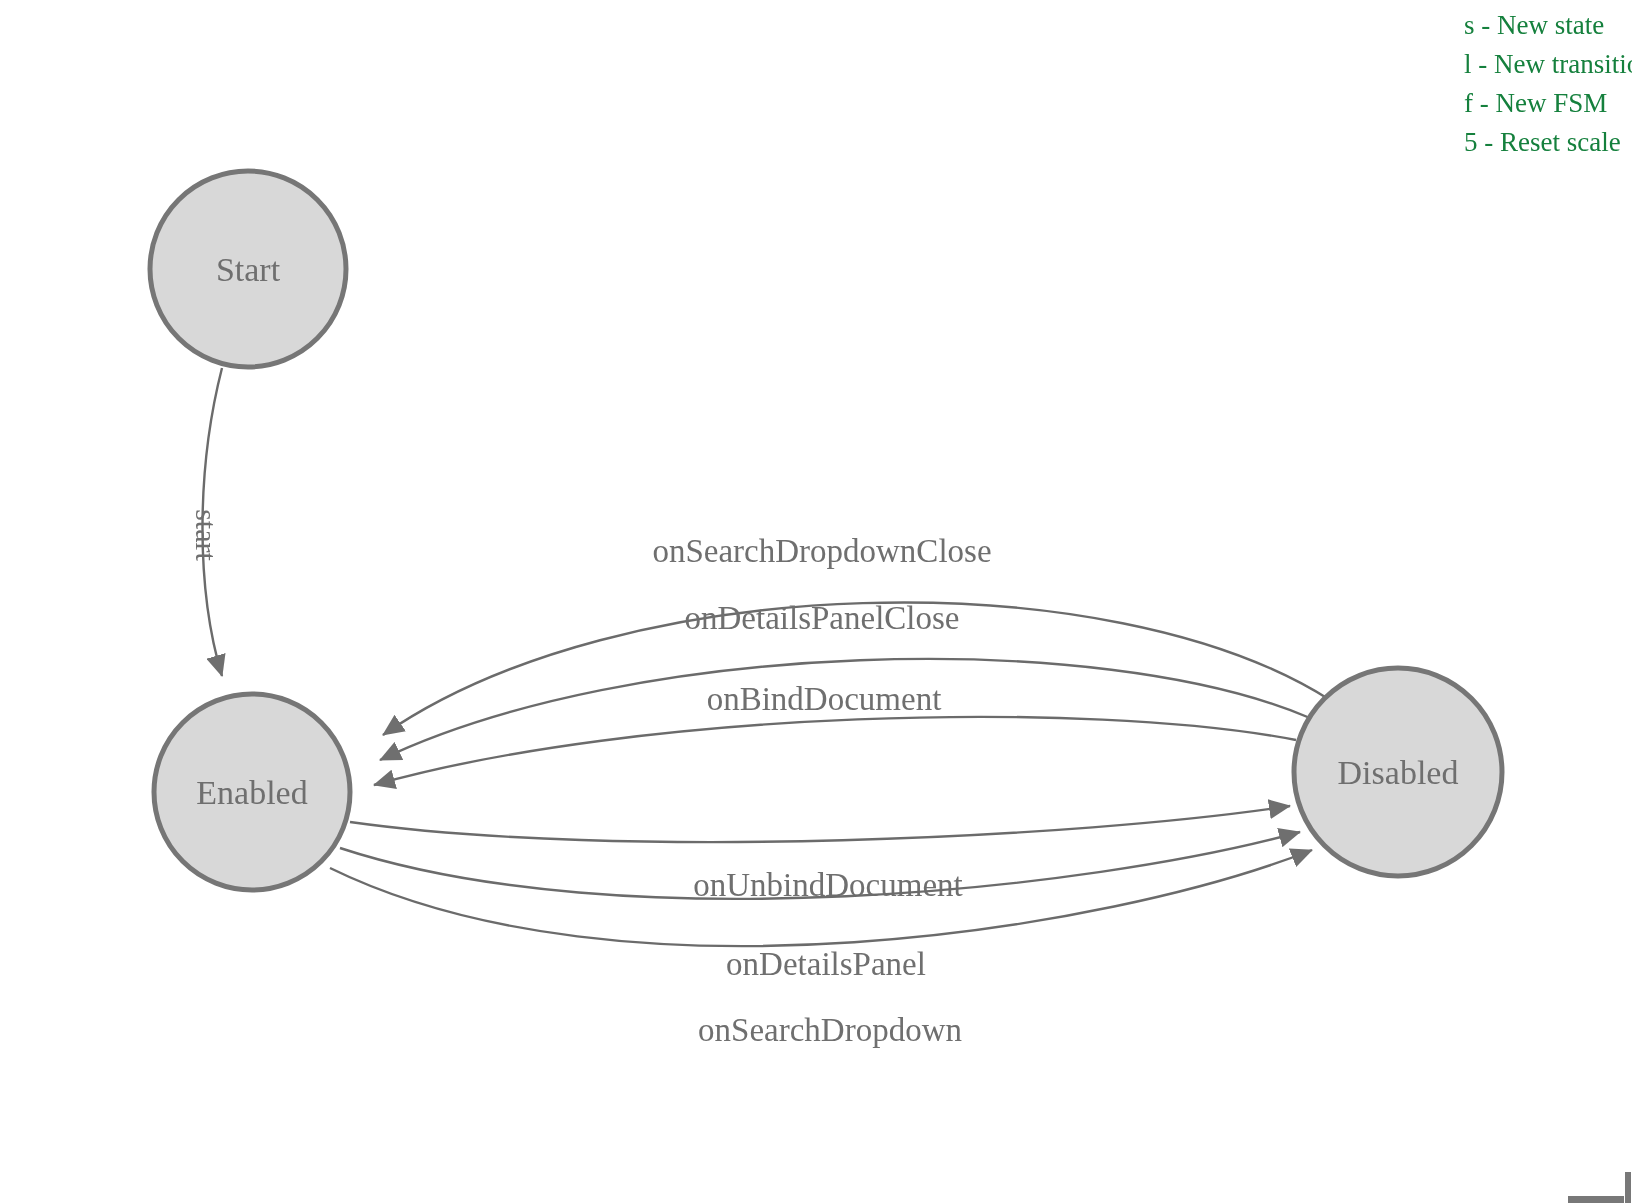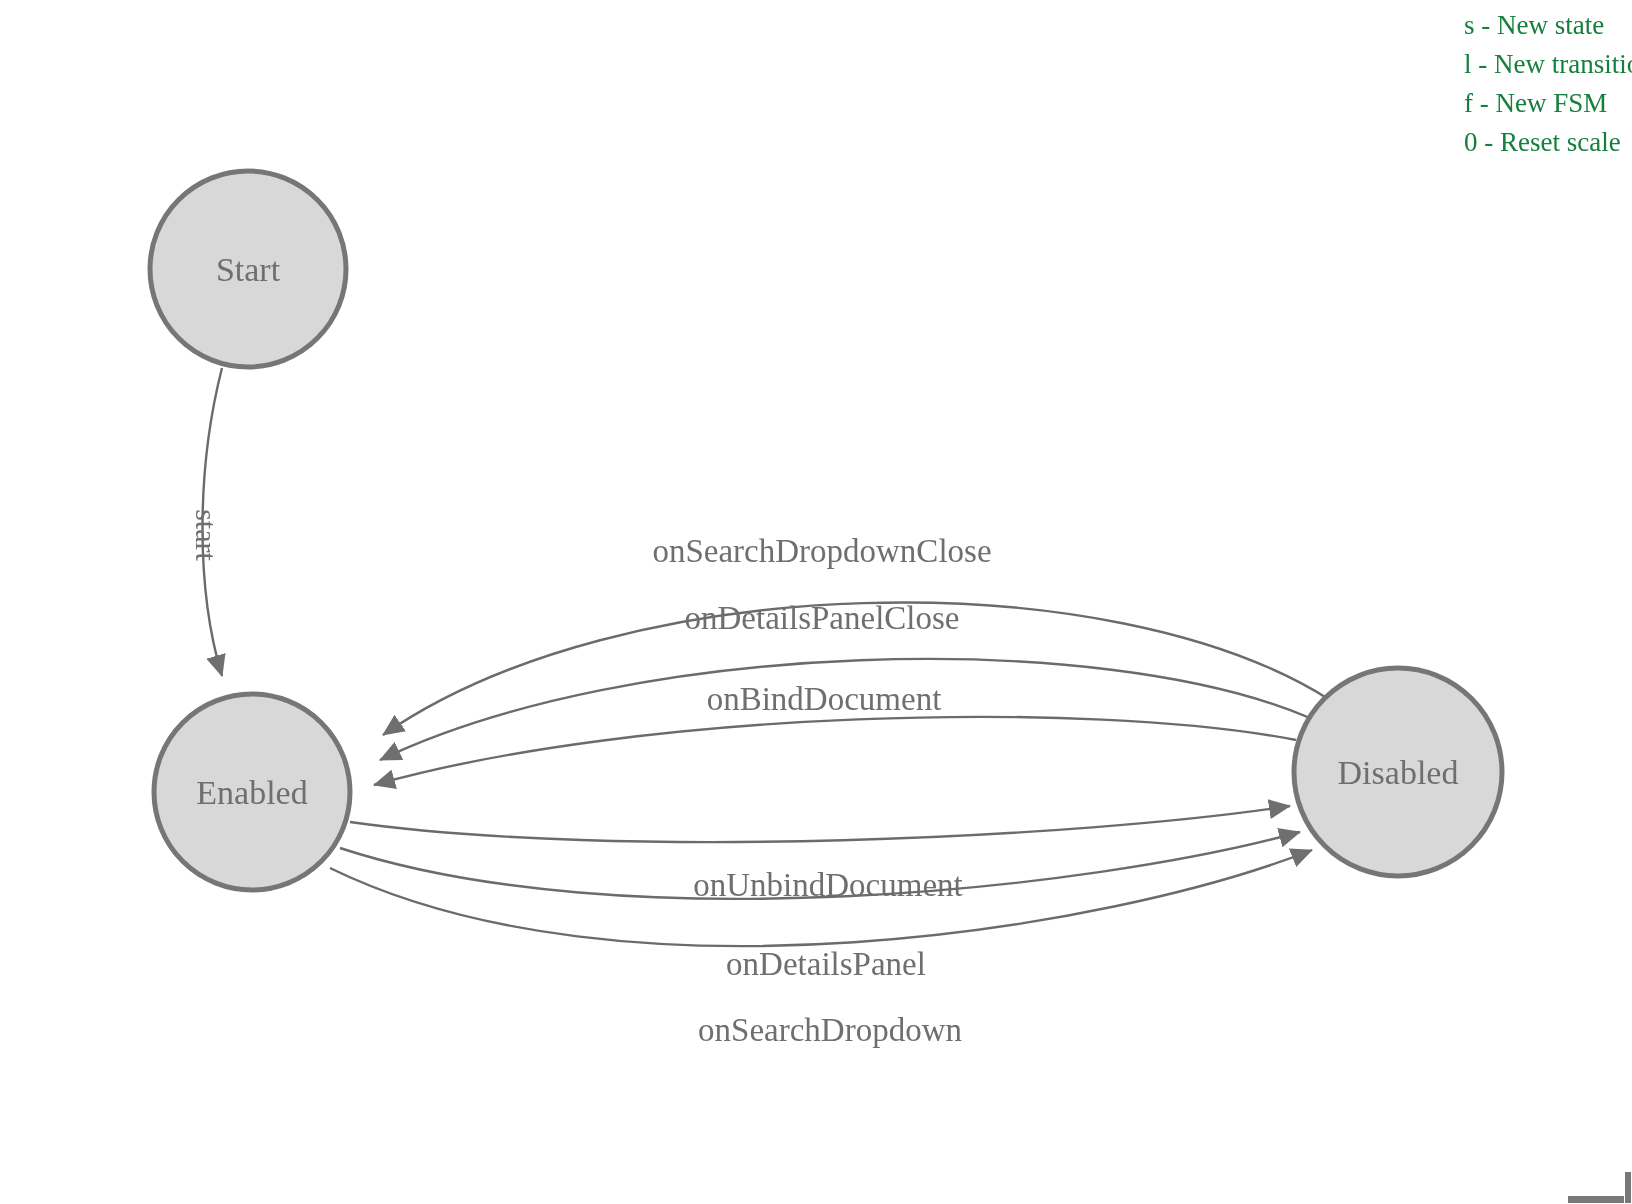--- a/index.html
+++ b/index.html
@@ -130,17 +130,17 @@
   <g>
     <circle cx="1398" cy="772" r="104" fill="#d8d8d8" stroke="#767676" stroke-width="5"></circle>
     <text class="node-label" x="1398" y="784" text-anchor="middle">Disabled</text>
   </g>
 </svg>
 
 <div class="help-overlay">
   <div class="help-line">s - New state</div>
   <div class="help-line">l - New transition</div>
   <div class="help-line">f - New FSM</div>
-  <div class="help-line">0 - Reset scale</div>
+  <div class="help-line">5 - Reset scale</div>
 </div>
 
 <div class="corner-mark-h"></div>
 <div class="corner-mark-v"></div>
 
 </body></html>

